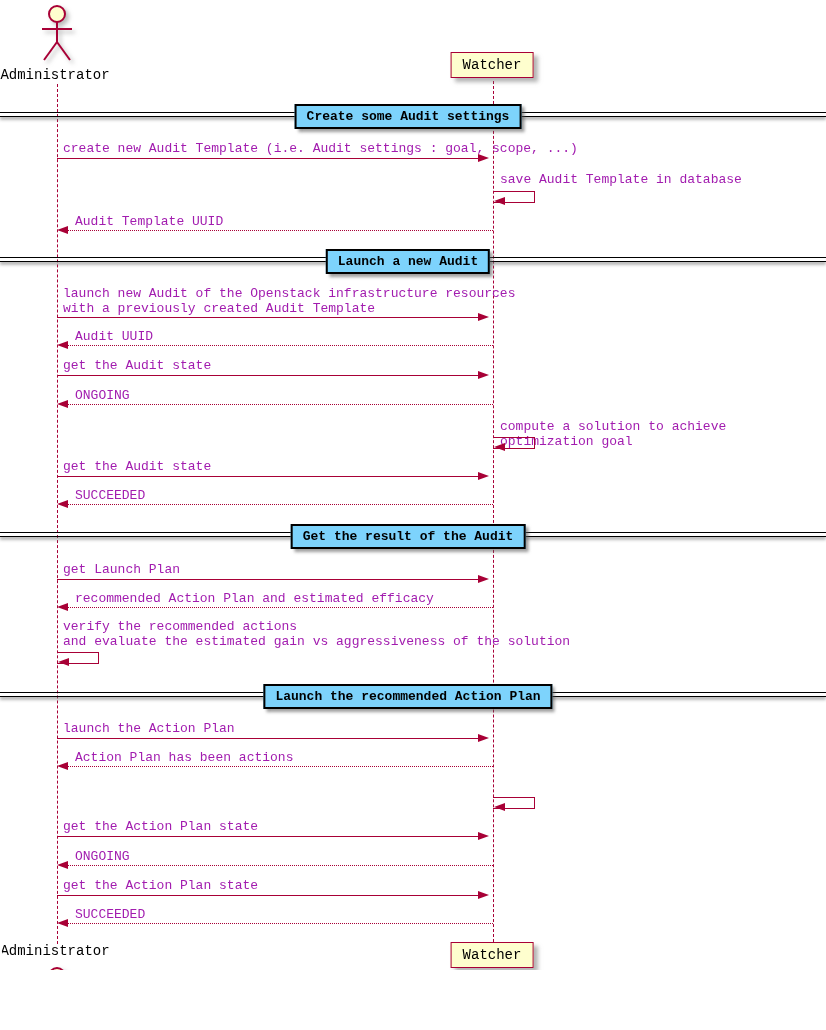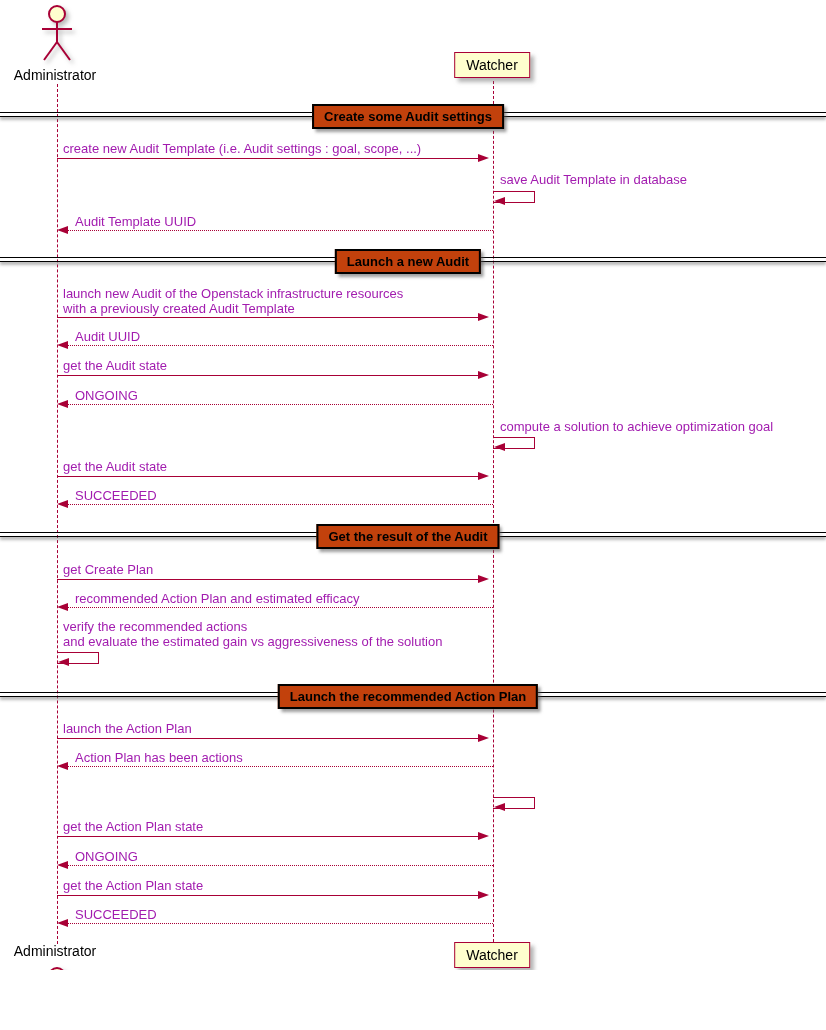--- a/index.html
+++ b/index.html
@@ -1,18 +1,18 @@
 <!DOCTYPE html>
 <html><head>
 <meta charset="utf-8">
 <style>
   html,body{margin:0;padding:0;background:#ffffff;}
   #diagram{
     position:relative;width:826px;height:970px;background:#ffffff;
-    font-family:Liberation Sans, sans-serif;color:#1a1a1a;overflow:hidden;border-radius:28px;
+    font-family:Liberation Mono, monospace;color:#1a1a1a;overflow:hidden;border-radius:28px;
   }
   
   .lifeline{position:absolute;width:0;border-left:1px dashed #A80036;}
   
   .participant-box{
     position:absolute;transform:translateX(-50%);
     background:#FEFECE;border:1.6px solid #A80036;
     padding:4px 11px;font-size:14px;color:#000;
     box-shadow:4px 4px 4px rgba(120,120,120,0.55);
     white-space:nowrap;
@@ -24,21 +24,21 @@
     font-size:14px;color:#000;white-space:nowrap;
   }
   
   .divider-line{
     position:absolute;left:0;width:826px;height:5px;box-sizing:border-box;
     border-top:1.5px solid #000;border-bottom:1.5px solid #000;
     box-shadow:0 3px 3px rgba(120,120,120,0.5);
   }
   .divider-box{
     position:absolute;left:408px;transform:translateX(-50%);
-    background:#c2410c;border:2px solid #000;
+    background:#7dd3fc;border:2px solid #000;
     padding:3px 10px;font-size:13px;font-weight:bold;color:#000;
     box-shadow:3px 3px 3px rgba(90,90,90,0.6);
     white-space:nowrap;
   }
   
   .msg-label{
     position:absolute;font-size:13px;line-height:14.5px;color:#a21caf;
     white-space:pre-line;
   }
   .arrow{position:absolute;height:0;}
@@ -121,21 +121,21 @@
   <div class="arrow solid" style="left:57px;top:476px;width:421px;"></div>
   <div class="head-right" style="left:478px;top:472px;"></div>
 
   <div class="msg-label" style="left:75px;top:489px;">SUCCEEDED</div>
   <div class="arrow dotted" style="left:68px;top:504px;width:425px;"></div>
   <div class="head-left" style="left:57px;top:500px;"></div>
 
   <div class="divider-line" style="top:532px;"></div>
   <div class="divider-box" style="top:524px;">Get the result of the Audit</div>
 
-  <div class="msg-label" style="left:63px;top:563px;">get Create Plan</div>
+  <div class="msg-label" style="left:63px;top:563px;">get Launch Plan</div>
   <div class="arrow solid" style="left:57px;top:579px;width:421px;"></div>
   <div class="head-right" style="left:478px;top:575px;"></div>
 
   <div class="msg-label" style="left:75px;top:592px;">recommended Action Plan and estimated efficacy</div>
   <div class="arrow dotted" style="left:68px;top:607px;width:425px;"></div>
   <div class="head-left" style="left:57px;top:603px;"></div>
 
   <div class="msg-label" style="left:63px;top:620px;">verify the recommended actions
 and evaluate the estimated gain vs aggressiveness of the solution</div>
   <div class="self-loop" style="left:57px;top:652px;"></div>

